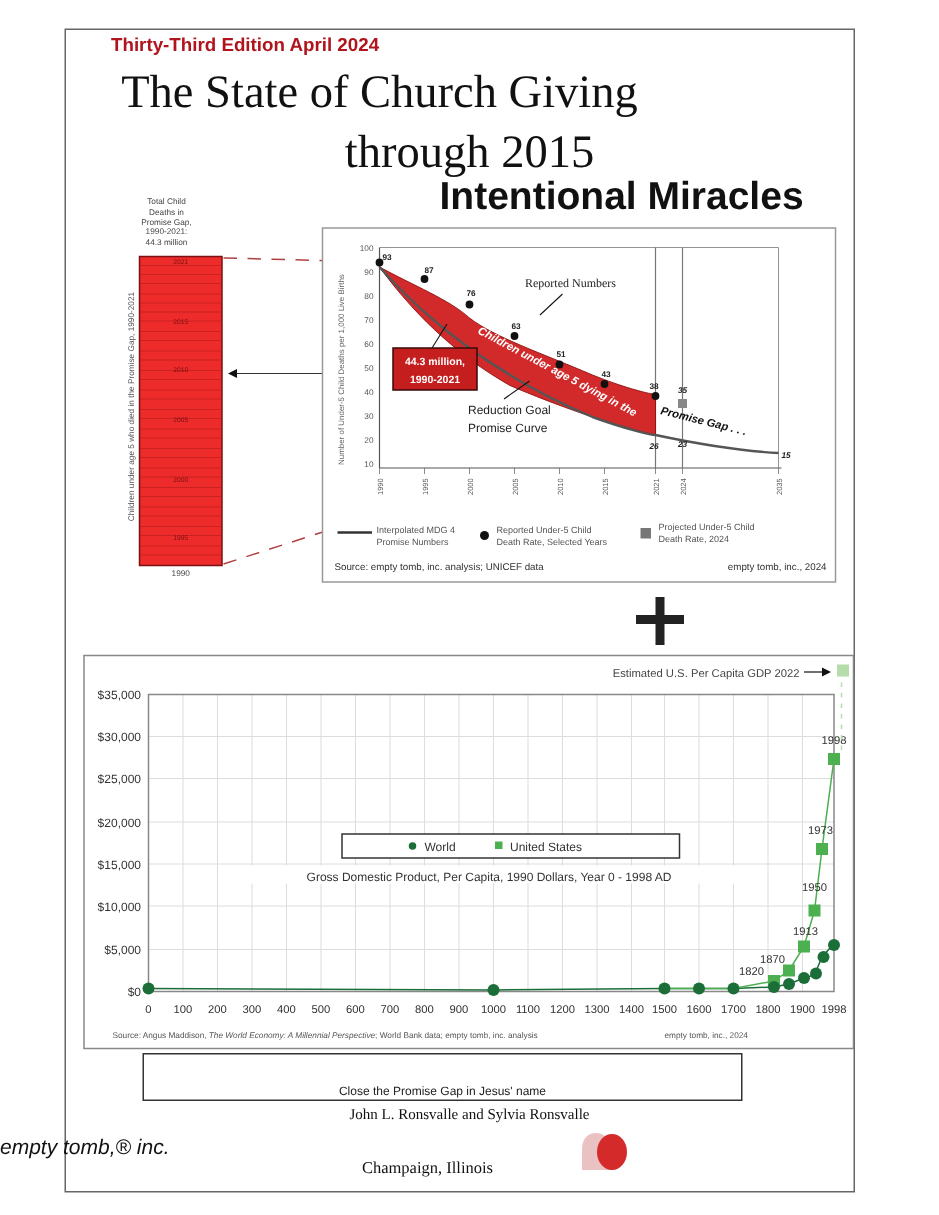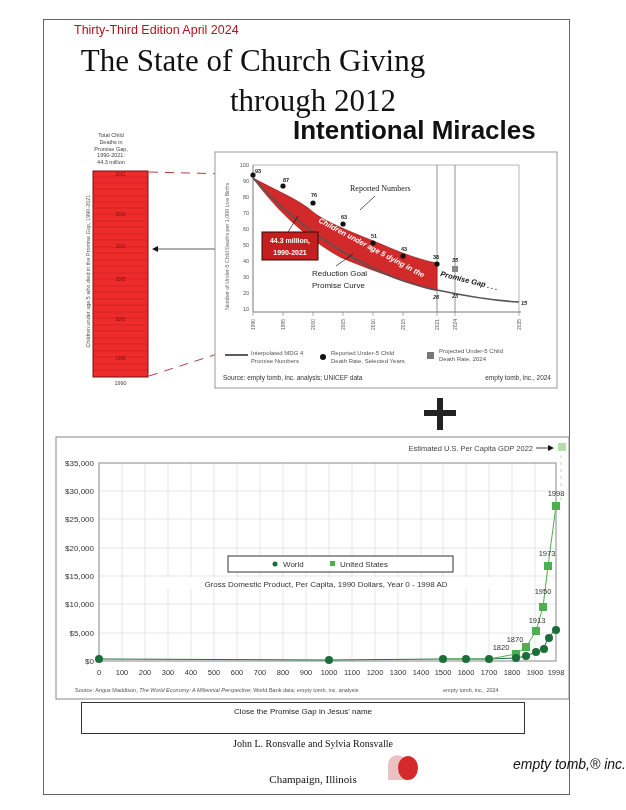--- a/index.html
+++ b/index.html
@@ -1,37 +1,37 @@
 <!DOCTYPE html>
 <html><head>
 <meta charset="utf-8">
 <style>
   html,body{margin:0;padding:0;background:#fff;}
   body{width:626px;height:810px;position:relative;overflow:hidden;font-family:"Liberation Sans",sans-serif;color:#111;}
   .abs{position:absolute;}
   .frame{position:absolute;left:43px;top:19px;width:527px;height:776px;border:1px solid #666;box-sizing:border-box;}
-  .edition{left:74px;top:23px;font-size:12.5px;font-weight:normal;color:#b0141c;text-align:center;}
+  .edition{left:74px;top:23px;font-size:12.5px;font-weight:bold;color:#b0141c;text-align:center;}
   .title1{left:0;width:506px;text-align:center;top:43px;font-family:"Liberation Serif",serif;font-size:31px;}
   .title2{left:0;width:626px;text-align:center;top:83px;font-family:"Liberation Serif",serif;font-size:31px;}
   .title3{left:293px;top:115px;font-family:Liberation Sans, sans-serif;font-size:26px;font-weight:bold;}
   .serif{font-family:"Liberation Serif",serif;}
-  .note-box{left:81px;top:702px;width:444px;height:32px;border:1px solid #333;box-sizing:border-box;text-align:center;font-size:8px;line-height:12px;padding-top:3px;color:#222;}
+  .note-box{left:95px;top:702px;width:400px;height:32px;border:1px solid #333;box-sizing:border-box;text-align:center;font-size:8px;line-height:12px;padding-top:19px;color:#222;}
   .authors{left:0;width:626px;text-align:center;top:738px;font-family:"Liberation Serif",serif;font-size:10px;}
-  .org{left:0;width:626px;text-align:right;top:756px;font-size:14px;font-style:italic;}
-  .city{left:0;width:626px;text-align:center;top:773px;font-family:"Liberation Serif",serif;font-size:11px;}
+  .org{left:0;width:626px;text-align:left;top:756px;font-size:14px;font-style:italic;}
+  .city{left:0;width:570px;text-align:center;top:773px;font-family:"Liberation Serif",serif;font-size:11px;}
   svg text{font-family:"Liberation Sans",sans-serif;}
 </style>
 </head>
 <body>
 
 <div class="frame"></div>
 
 <div class="abs edition">Thirty-Third Edition April 2024</div>
 <div class="abs title1">The State of Church Giving</div>
-<div class="abs title2">through 2012</div>
+<div class="abs title2">through 2015</div>
 <div class="abs title3">Intentional Miracles</div>
 
 <div class="abs" style="left:86px;top:132px;width:50px;text-align:center;font-size:5.5px;line-height:6.8px;color:#444;">
   <div>Total Child</div>
   <div>Deaths in</div>
   <div>Promise Gap,</div>
   <div>1990-2021:</div>
   <div>44.3 million</div>
 </div>
 

